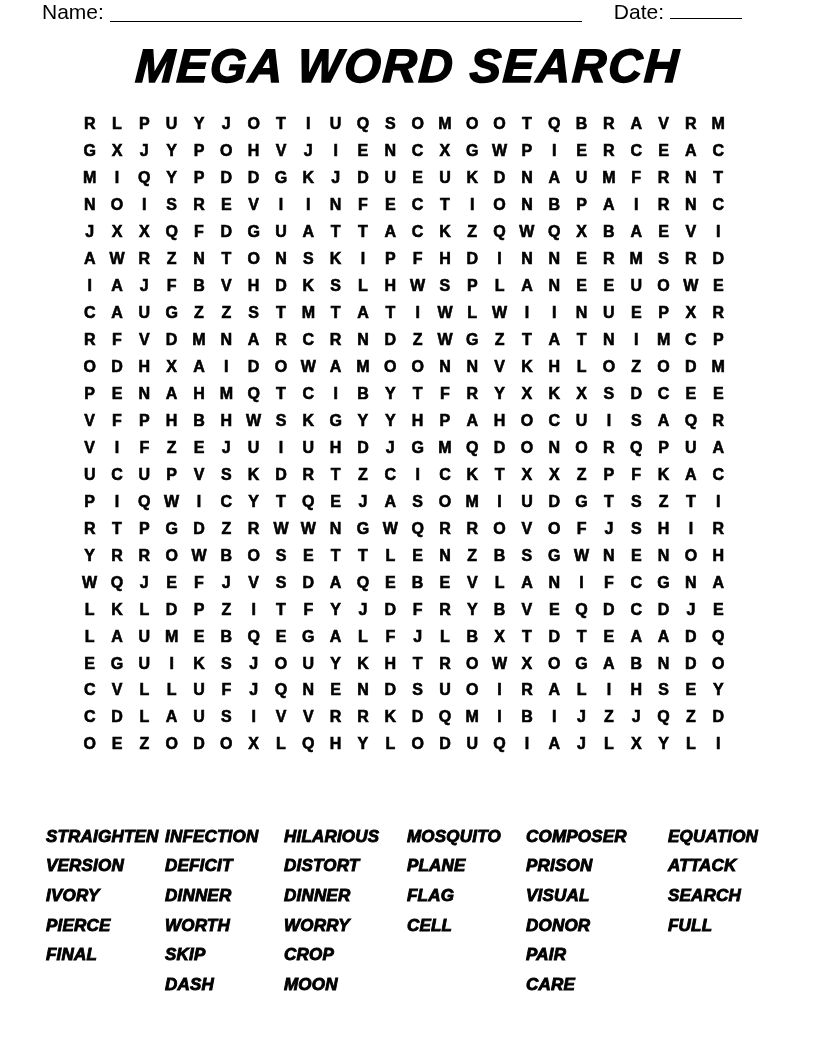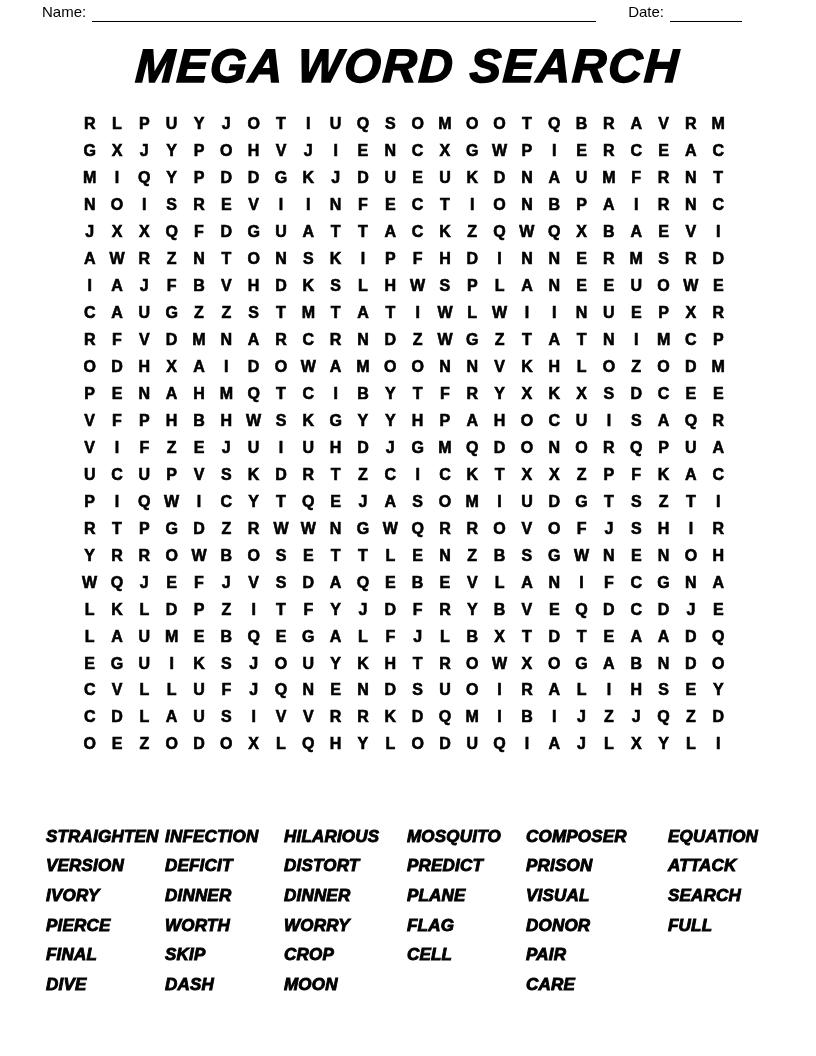--- a/index.html
+++ b/index.html
@@ -4,27 +4,27 @@
 <style>
   html,body{margin:0;padding:0;}
   body{
     width:816px;height:1056px;background:#ffffff;position:relative;
     font-family:"Liberation Sans", sans-serif;color:#000;
     overflow:hidden;
   }
   
   .topline{
     position:absolute;top:2px;left:42px;right:74px;
-    display:flex;align-items:flex-end;font-size:15px;height:20px;
+    display:flex;align-items:flex-end;font-size:21px;height:20px;
   }
   .topline .lbl{flex:0 0 auto;line-height:20px;}
   .blank-line{border-bottom:1.5px solid #000;height:16px;}
   .blank-long{flex:1 1 auto;margin:0 6px 0 6px;max-width:505px;}
   .blank-short{flex:0 0 72px;margin-left:6px;}
-  .datewrap{flex:0 0 auto;display:flex;align-items:flex-end;margin-left:26px;}
+  .datewrap{flex:0 0 auto;display:flex;margin-left:26px;}
   
   .title{
     position:absolute;top:38px;left:0;width:100%;
     text-align:center;
     font-weight:bold;font-style:italic;
     font-size:47px;letter-spacing:2px;
     transform:skewX(-3deg);
     -webkit-text-stroke:1.5px #000;
   }
   
@@ -699,41 +699,39 @@
     </div>
   </div>
 
 <div class="words">
     <div class="word-col">
       <div class="word">STRAIGHTEN</div>
       <div class="word">VERSION</div>
       <div class="word">IVORY</div>
       <div class="word">PIERCE</div>
       <div class="word">FINAL</div>
-      <div class="word">DIVE</div>
     </div>
     <div class="word-col">
       <div class="word">INFECTION</div>
       <div class="word">DEFICIT</div>
       <div class="word">DINNER</div>
       <div class="word">WORTH</div>
       <div class="word">SKIP</div>
       <div class="word">DASH</div>
     </div>
     <div class="word-col">
       <div class="word">HILARIOUS</div>
       <div class="word">DISTORT</div>
       <div class="word">DINNER</div>
       <div class="word">WORRY</div>
       <div class="word">CROP</div>
       <div class="word">MOON</div>
     </div>
     <div class="word-col">
       <div class="word">MOSQUITO</div>
-      <div class="word">PREDICT</div>
       <div class="word">PLANE</div>
       <div class="word">FLAG</div>
       <div class="word">CELL</div>
     </div>
     <div class="word-col">
       <div class="word">COMPOSER</div>
       <div class="word">PRISON</div>
       <div class="word">VISUAL</div>
       <div class="word">DONOR</div>
       <div class="word">PAIR</div>

